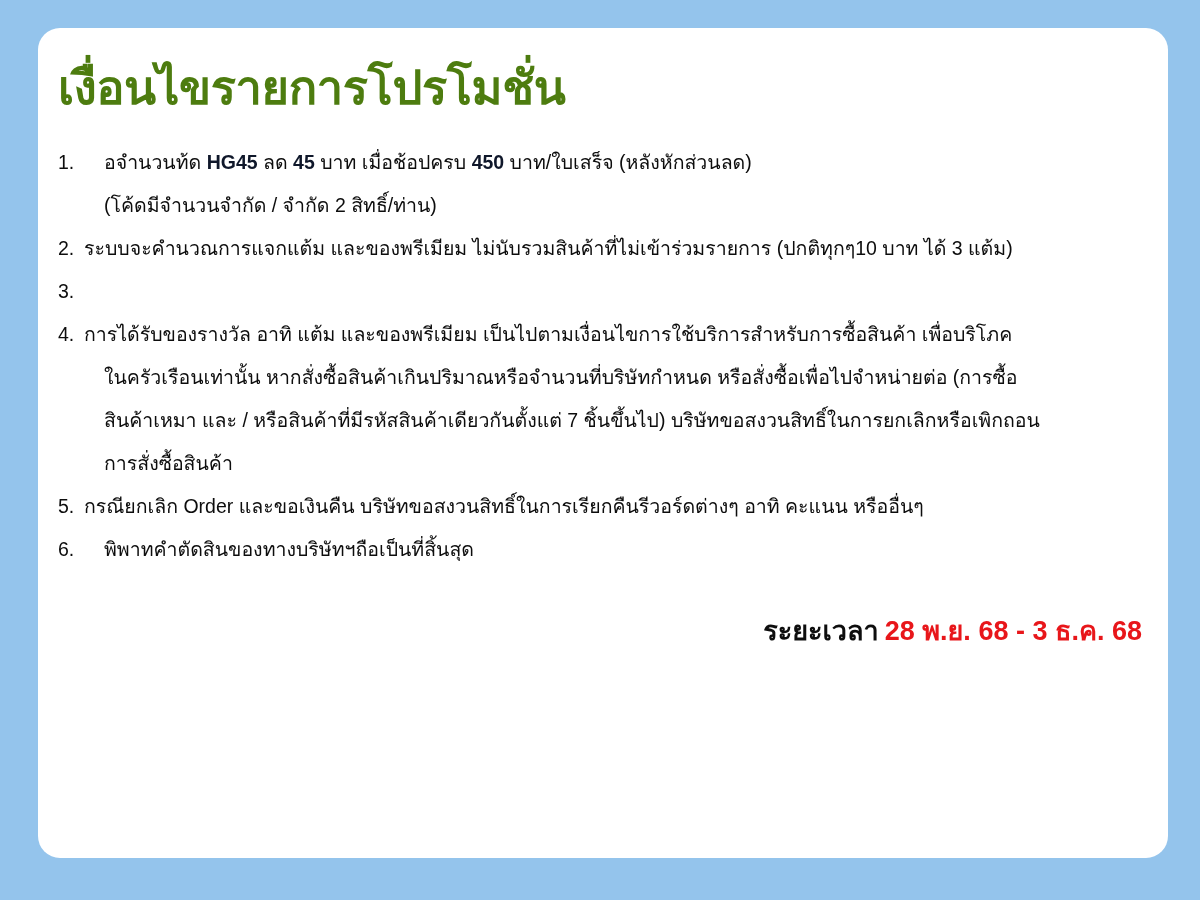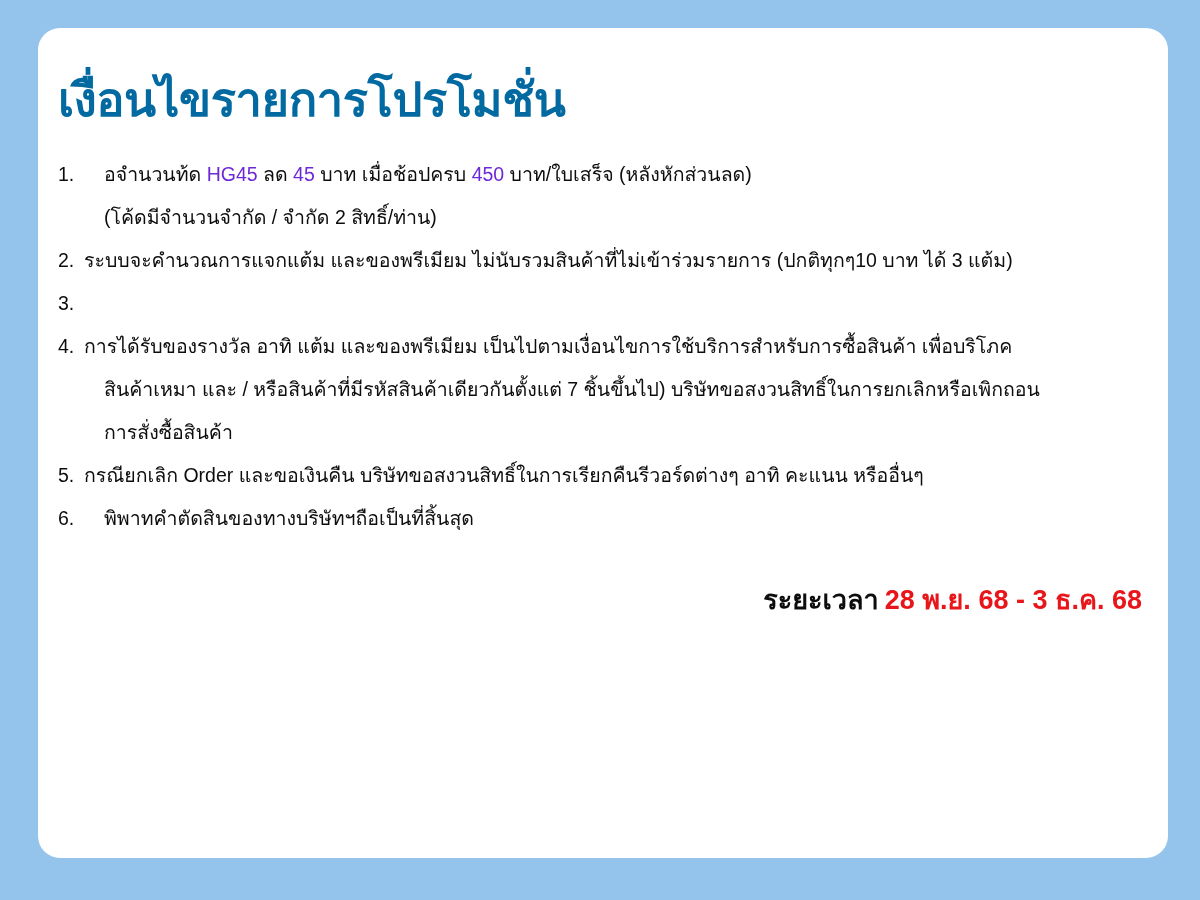--- a/index.html
+++ b/index.html
@@ -31,24 +31,24 @@
     background: #ffffff;
     border-radius: 22px;
     box-sizing: border-box;
     padding: 34px 26px 0 20px;
     overflow: hidden;
   }
 
   .title {
     font-size: 47px;
     font-weight: 700;
-    color: #0369a1;
+    color: #4d7c0f;
     letter-spacing: -0.4px;
     line-height: 1.12;
-    margin: 12px 0 0 0;
+    margin: 0 0 0 0;
     padding-left: 0px;
   }
 
   .terms {
     margin-top: 26px;
     padding-left: 0px;
   }
 
   .term {
     display: flex;
@@ -77,22 +77,22 @@
     color: #0d0d0d;
     line-height: 43px;
     white-space: nowrap;
   }
 
   .line.indent {
     padding-left: 20px;
   }
 
   .hl {
-    color: #6d28d9;
-    font-weight: 400;
+    color: #0f172a;
+    font-weight: 700;
   }
 
   .period {
     margin-top: 44px;
     padding-left: 0px;
     font-size: 27px;
     font-weight: 700;
     color: #0d0d0d;
     line-height: 1.2;
     white-space: nowrap;
@@ -129,20 +129,21 @@
         </div>
         <div class="term">
           <div class="term-num">3.</div>
           <div class="term-body">
           </div>
         </div>
         <div class="term">
           <div class="term-num">4.</div>
           <div class="term-body">
             <div class="line"><span>การได้รับของรางวัล อาทิ แต้ม และของพรีเมียม เป็นไปตามเงื่อนไขการใช้บริการสำหรับการซื้อสินค้า เพื่อบริโภค</span></div>
+            <div class="line indent"><span>ในครัวเรือนเท่านั้น หากสั่งซื้อสินค้าเกินปริมาณหรือจำนวนที่บริษัทกำหนด หรือสั่งซื้อเพื่อไปจำหน่ายต่อ (การซื้อ</span></div>
             <div class="line indent"><span>สินค้าเหมา และ / หรือสินค้าที่มีรหัสสินค้าเดียวกันตั้งแต่ 7 ชิ้นขึ้นไป) บริษัทขอสงวนสิทธิ์ในการยกเลิกหรือเพิกถอน</span></div>
             <div class="line indent"><span>การสั่งซื้อสินค้า</span></div>
           </div>
         </div>
         <div class="term">
           <div class="term-num">5.</div>
           <div class="term-body">
             <div class="line"><span>กรณียกเลิก Order และขอเงินคืน บริษัทขอสงวนสิทธิ์ในการเรียกคืนรีวอร์ดต่างๆ อาทิ คะแนน หรืออื่นๆ</span></div>
           </div>
         </div>

